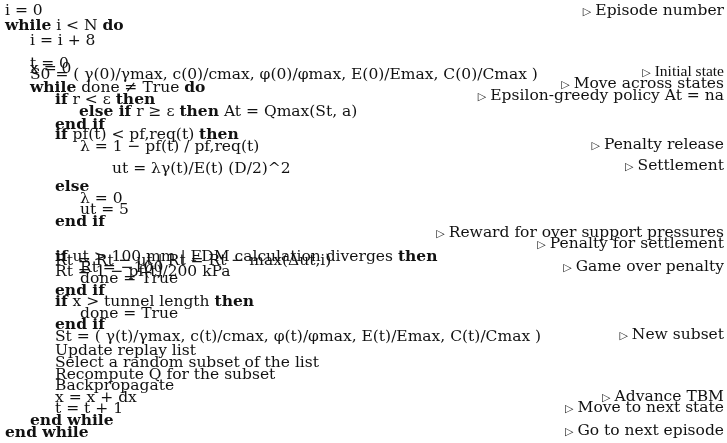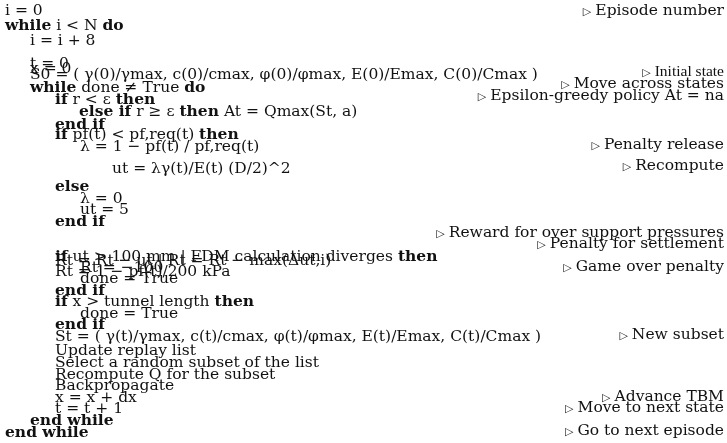--- a/index.html
+++ b/index.html
@@ -47,21 +47,21 @@
     <div class="line" style="left: 55px; top: 377px;">Backpropagate</div>
     <div class="line" style="left: 55px; top: 389px;">x = x + dx</div>
     <div class="line" style="left: 55px; top: 400px;">t = t + 1</div>
     <div class="line" style="left: 30px; top: 412px;"><span class="kw">end while</span></div>
     <div class="line" style="left: 5px; top: 424px;"><span class="kw">end while</span></div>
     <div class="cmt" style="top: 2px;"><span class="tri">▷</span><span>Episode number</span></div>
     <div class="cmt" style="top: 63px; font-family: Liberation Serif, serif;"><span class="tri">▷</span><span>Initial state</span></div>
     <div class="cmt" style="top: 75px;"><span class="tri">▷</span><span>Move across states</span></div>
     <div class="cmt" style="top: 87px;"><span class="tri">▷</span><span>Epsilon-greedy policy At = na</span></div>
     <div class="cmt" style="top: 136px;"><span class="tri">▷</span><span>Penalty release</span></div>
-    <div class="cmt" style="top: 157px;"><span class="tri">▷</span><span>Recompute</span></div>
+    <div class="cmt" style="top: 157px;"><span class="tri">▷</span><span>Settlement</span></div>
     <div class="cmt" style="top: 224px;"><span class="tri">▷</span><span>Reward for over support pressures</span></div>
     <div class="cmt" style="top: 235px;"><span class="tri">▷</span><span>Penalty for settlement</span></div>
     <div class="cmt" style="top: 258px;"><span class="tri">▷</span><span>Game over penalty</span></div>
     <div class="cmt" style="top: 326px;"><span class="tri">▷</span><span>New subset</span></div>
     <div class="cmt" style="top: 388px;"><span class="tri">▷</span><span>Advance TBM</span></div>
     <div class="cmt" style="top: 399px;"><span class="tri">▷</span><span>Move to next state</span></div>
     <div class="cmt" style="top: 422px;"><span class="tri">▷</span><span>Go to next episode</span></div>
   </div>
 
 </body></html>

